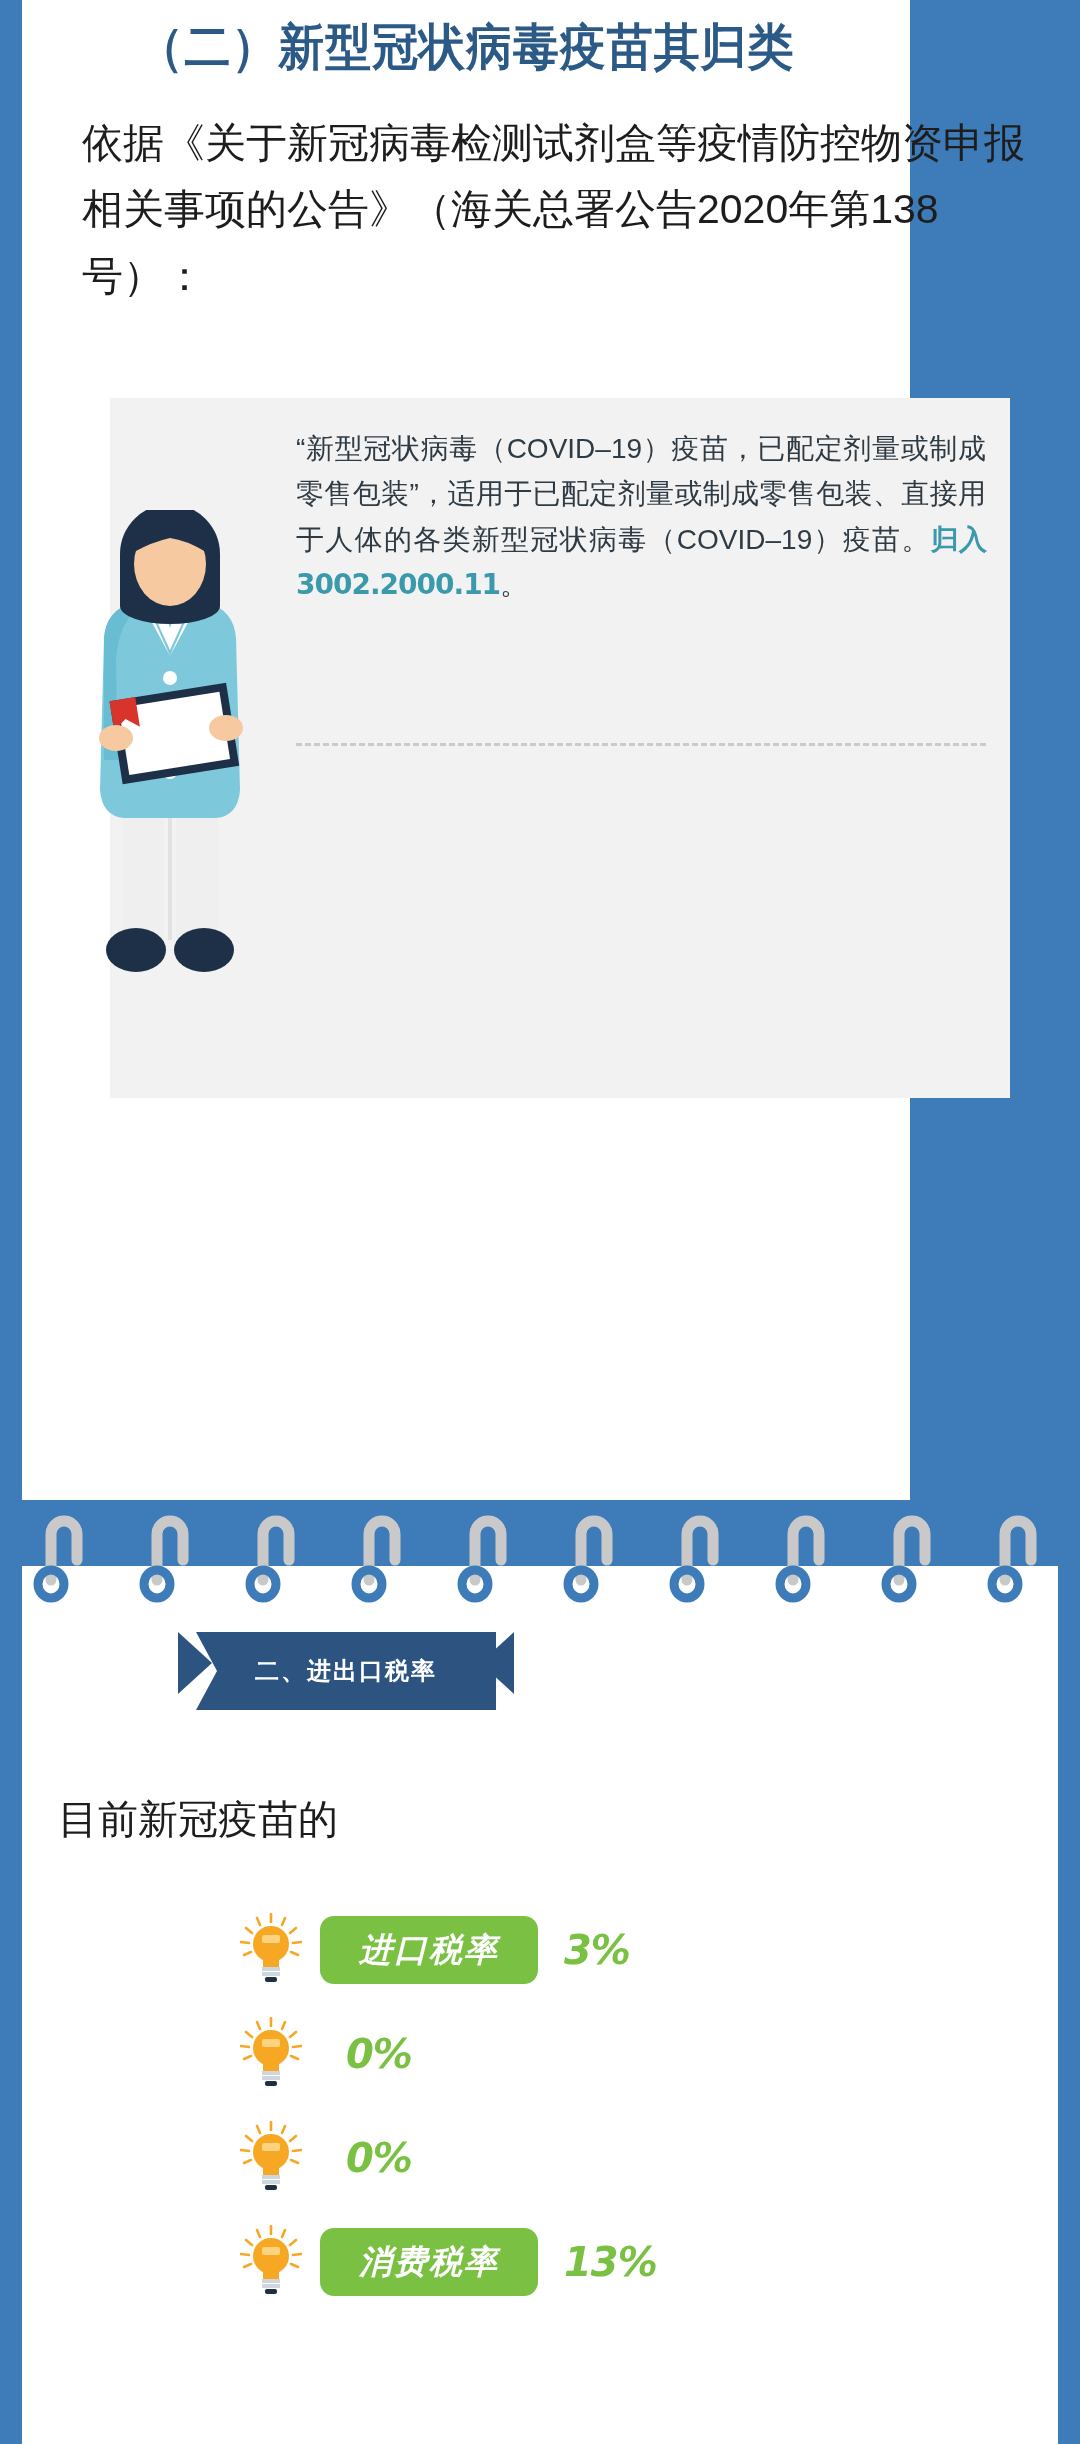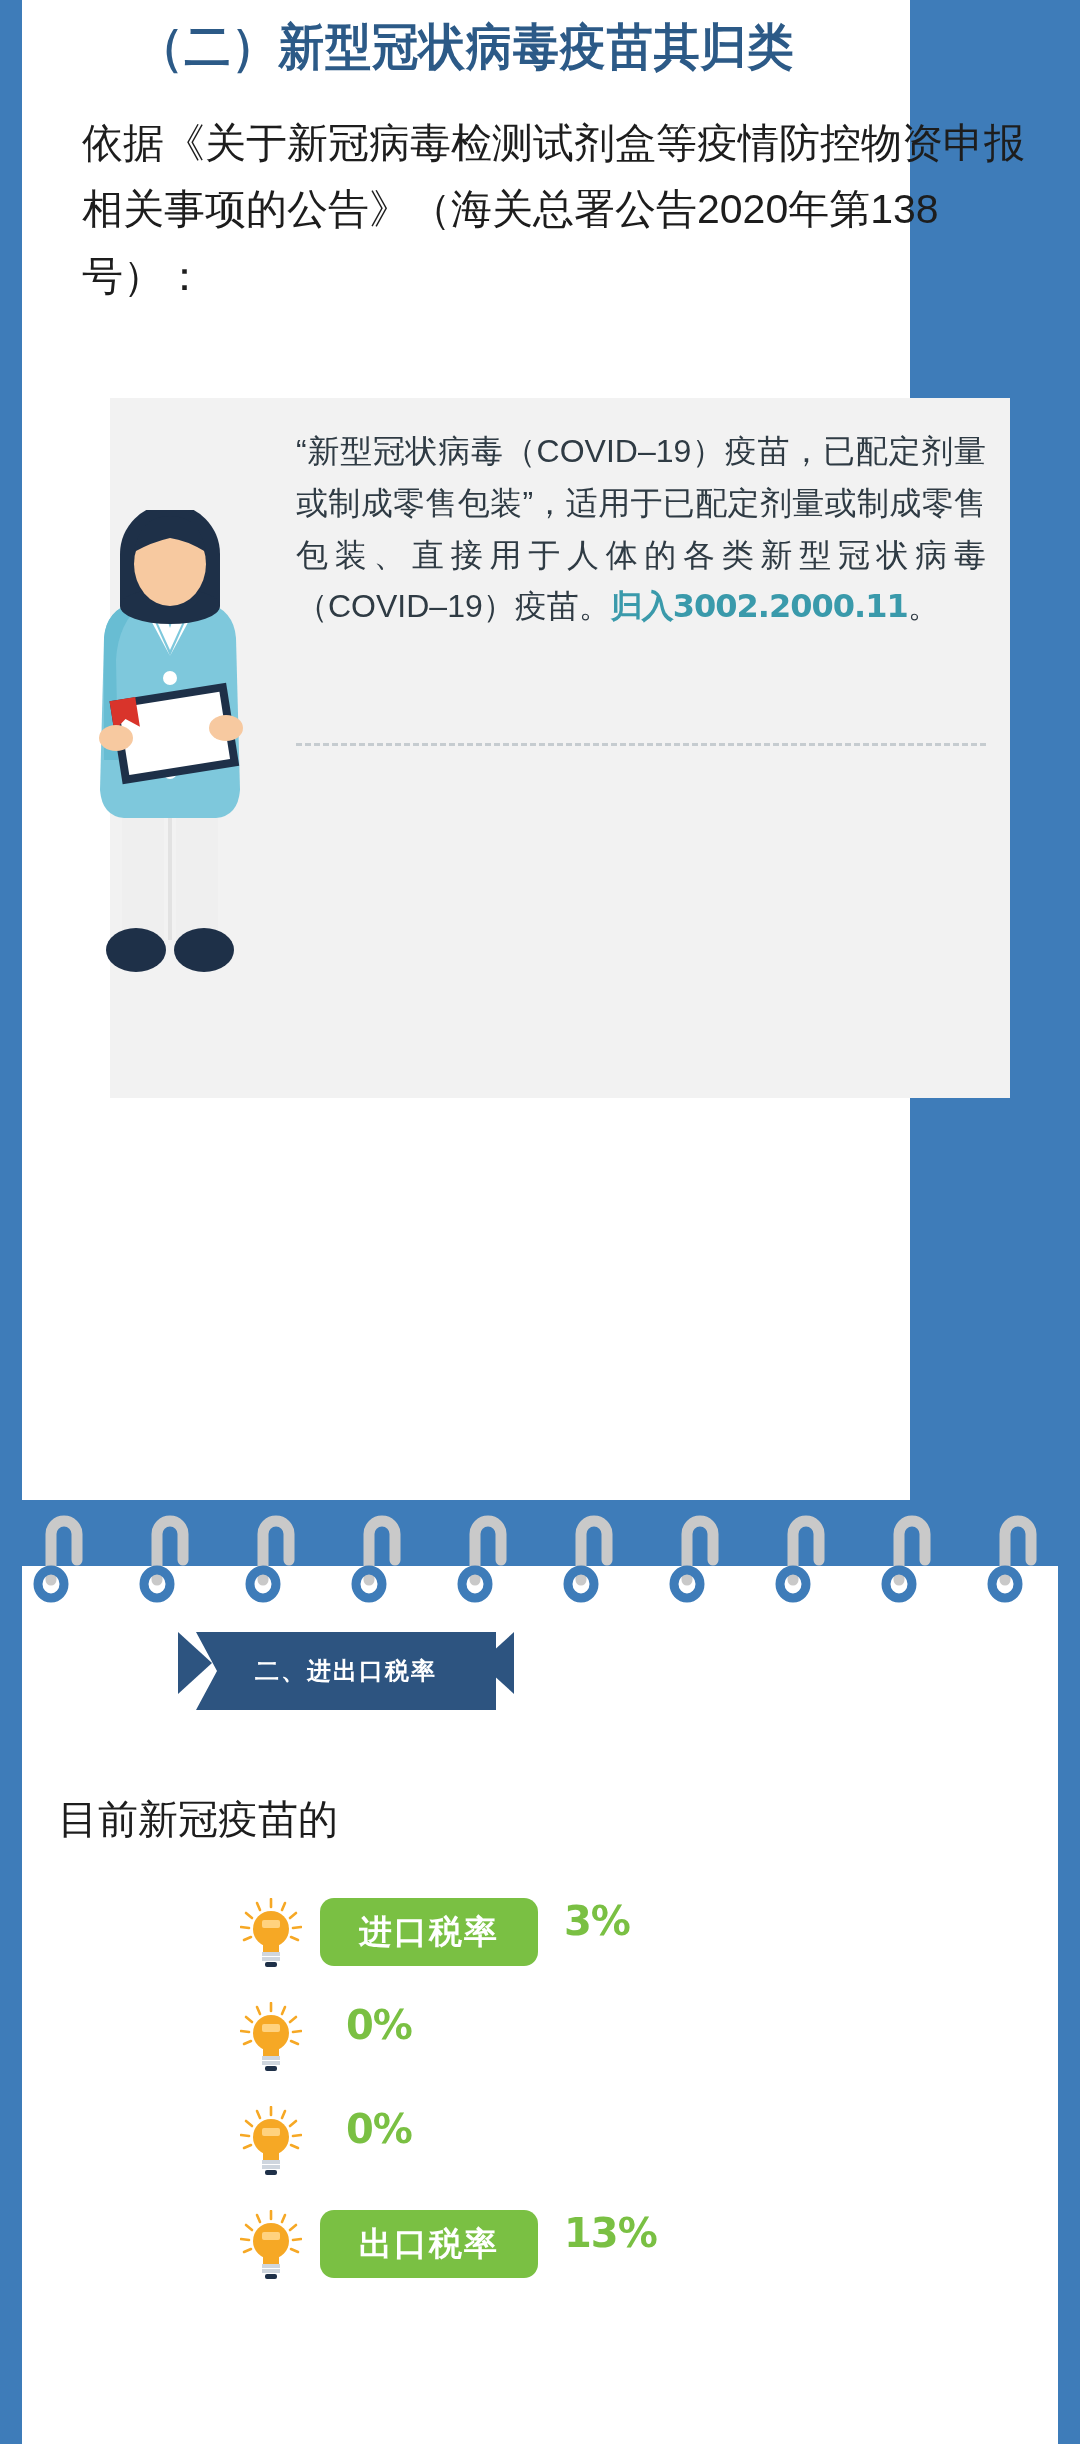--- a/index.html
+++ b/index.html
@@ -40,21 +40,21 @@
   }
 
   
   .quotebox{
     position:absolute;left:88px;top:398px;width:900px;height:700px;
     background:#f2f2f2;
   }
   .quote-p{
     position:absolute;
     left:186px;width:690px;
-    font-size:32px;
+    font-size:28px;
     line-height:1.62;
     color:#2f3b44;
     text-align:justify;
     text-justify:inter-ideograph;
   }
   .quote-p.q1{top:28px;}
   .quote-p.q2{top:380px;}
   .code{color:#3a9aab;font-weight:bold;letter-spacing:-1px;font-family:"DejaVu Sans","Liberation Sans",sans-serif;}
   .dashline{
     position:absolute;left:186px;top:345px;width:690px;height:0;
@@ -106,22 +106,23 @@
   }
 
   .subtext{
     position:absolute;left:58px;top:1792px;
     font-size:40px;color:#1d1d1d;
   }
 
   .rates{position:absolute;left:0;top:1898px;width:1036px;}
   .rate-row{
     position:relative;height:104px;
-    display:flex;
+    display:flex;align-items:center;
     padding-left:240px;
+    font-style:italic;
   }
   .bulb{width:62px;height:74px;flex:0 0 auto;margin-right:18px;}
   .badge{
     width:218px;height:68px;
     background:#7ac043;
     border-radius:14px;
     display:flex;align-items:center;justify-content:center;
     color:#ffffff;font-size:33px;font-weight:bold;letter-spacing:2px;
     font-family:"DejaVu Sans","Liberation Sans",sans-serif;
     flex:0 0 auto;
@@ -315,17 +316,17 @@
           <line x1="4" y1="42" x2="11" y2="39"></line>
         <line x1="58" y1="42" x2="51" y2="39"></line>
       </g>
       <circle cx="31" cy="31" r="18" fill="#f6a825"></circle>
       <rect x="23" y="44" width="16" height="10" fill="#f6a825"></rect>
       <rect x="22" y="54" width="18" height="4" fill="#cfd6de"></rect>
       <rect x="22" y="59" width="18" height="4" fill="#cfd6de"></rect>
       <rect x="25" y="64" width="12" height="5" rx="2" fill="#1e3048"></rect>
       <rect x="22" y="22" width="18" height="8" rx="2" fill="#ffd27f"></rect>
     </svg>
-    <div class="badge">出口税率</div>
+    <div class="badge">消费税率</div>
     <div class="pct">13%</div>
   </div>
 
 </div>
 
 </body></html>

